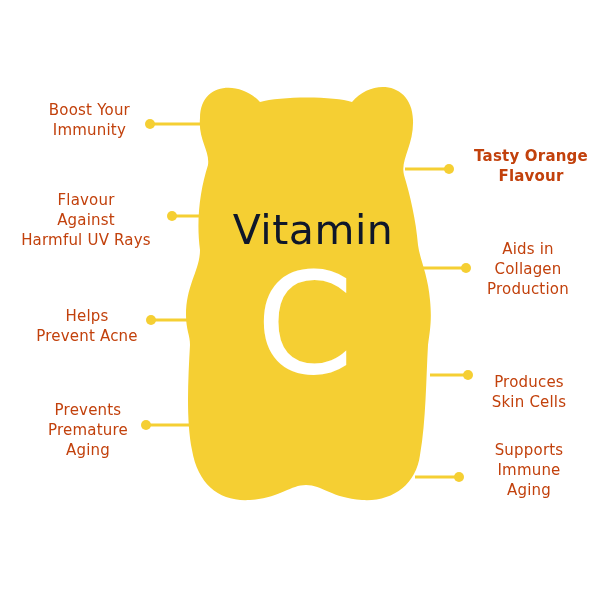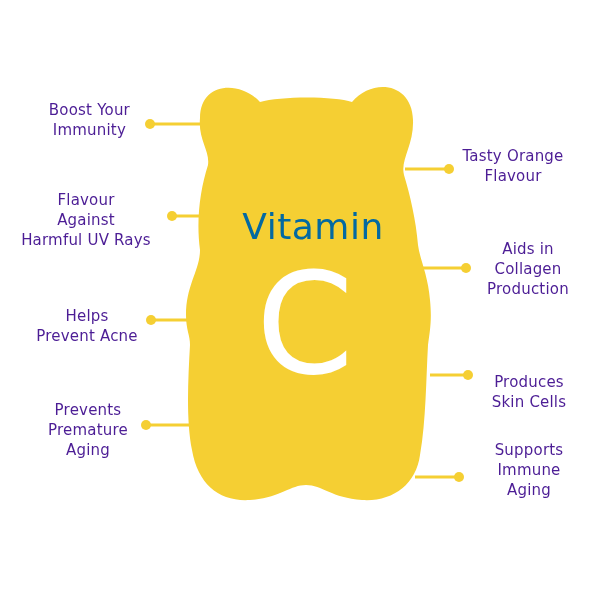--- a/index.html
+++ b/index.html
@@ -1,19 +1,19 @@
 <!DOCTYPE html>
 <html><head>
 <meta charset="utf-8">
 <style>
   html,body{margin:0;padding:0;background:#ffffff;}
   .canvas{position:relative;width:600px;height:600px;overflow:hidden;background:#fff;font-family:"DejaVu Sans","Liberation Sans",sans-serif;}
   svg.art{position:absolute;left:0;top:0;}
-  .label{position:absolute;color:#4c1d95;font-size:15px;line-height:20px;font-weight:500;text-align:center;white-space:nowrap;letter-spacing:0.2px;}
-  .title{position:absolute;left:200px;top:206px;width:226px;text-align:center;color:#0369a1;font-size:36px;font-weight:500;letter-spacing:0.5px;}
+  .label{position:absolute;color:#c2410c;font-size:15px;line-height:20px;font-weight:500;text-align:center;white-space:nowrap;letter-spacing:0.2px;}
+  .title{position:absolute;left:200px;top:206px;width:226px;text-align:center;color:#0f172a;font-size:41px;font-weight:500;letter-spacing:0.5px;}
 </style>
 </head>
 <body>
 
 <div class="canvas">
   <svg class="art" width="600" height="600" viewBox="0 0 600 600">
 
     <g stroke="#f5cf33" stroke-width="3" fill="#f5cf33">
       <line x1="150" y1="124" x2="210" y2="124"></line>
         <circle cx="150" cy="124" r="5" stroke="none"></circle>
@@ -71,21 +71,21 @@
   <div class="label" style="left:28px;width:118px;top:306px;">
     <div>Helps</div>
     <div>Prevent Acne</div>
   </div>
   <div class="label" style="left:38px;width:100px;top:400px;">
     <div>Prevents</div>
     <div>Premature</div>
     <div>Aging</div>
   </div>
 
-  <div class="label" style="left:452px;width:122px;top:146px;">
+  <div class="label" style="left:470px;width:122px;top:146px;font-weight:bold;">
     <div>Tasty Orange</div>
     <div>Flavour</div>
   </div>
   <div class="label" style="left:480px;width:96px;top:239px;">
     <div>Aids in</div>
     <div>Collagen</div>
     <div>Production</div>
   </div>
   <div class="label" style="left:484px;width:90px;top:372px;">
     <div>Produces</div>

